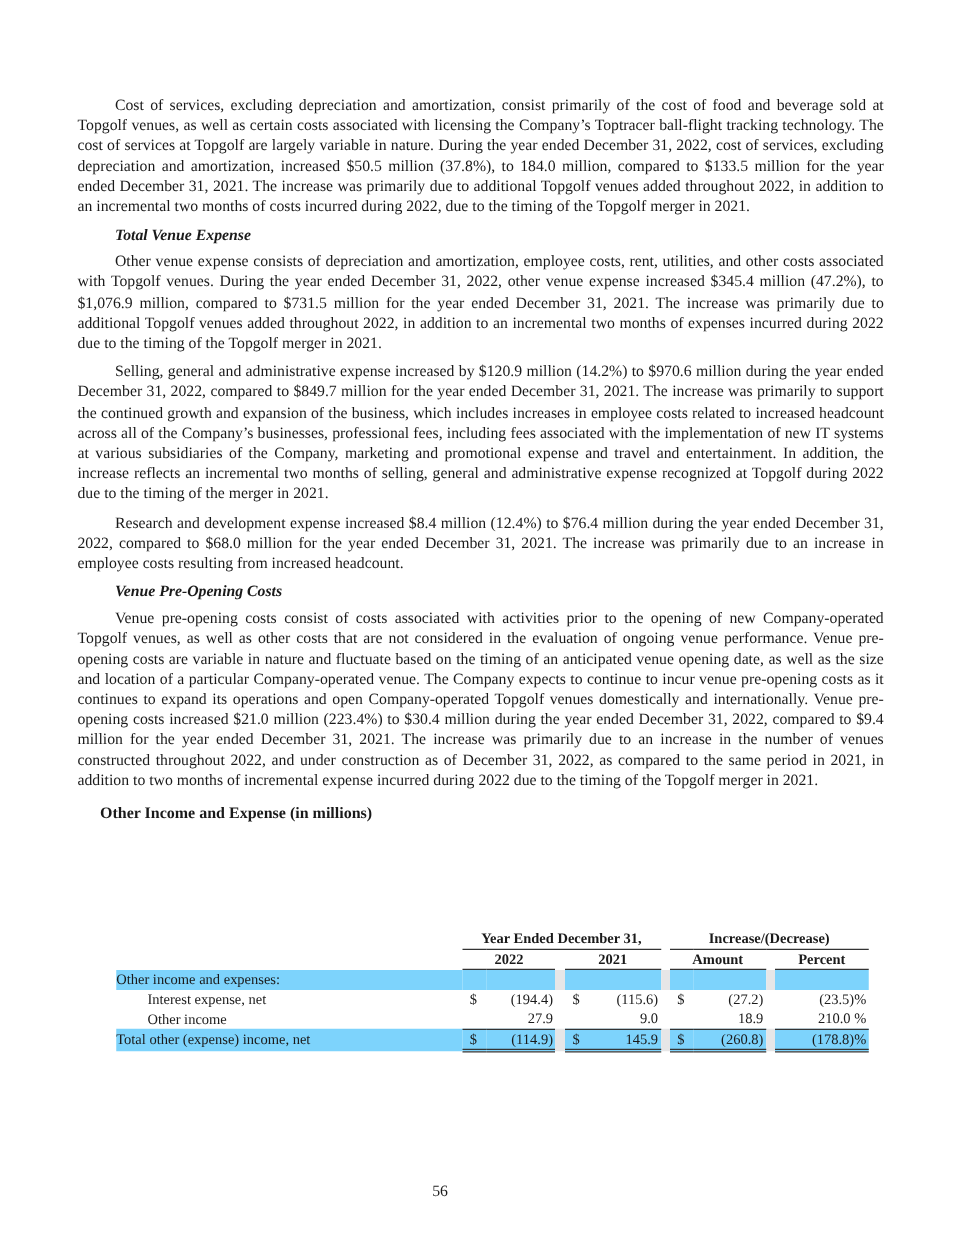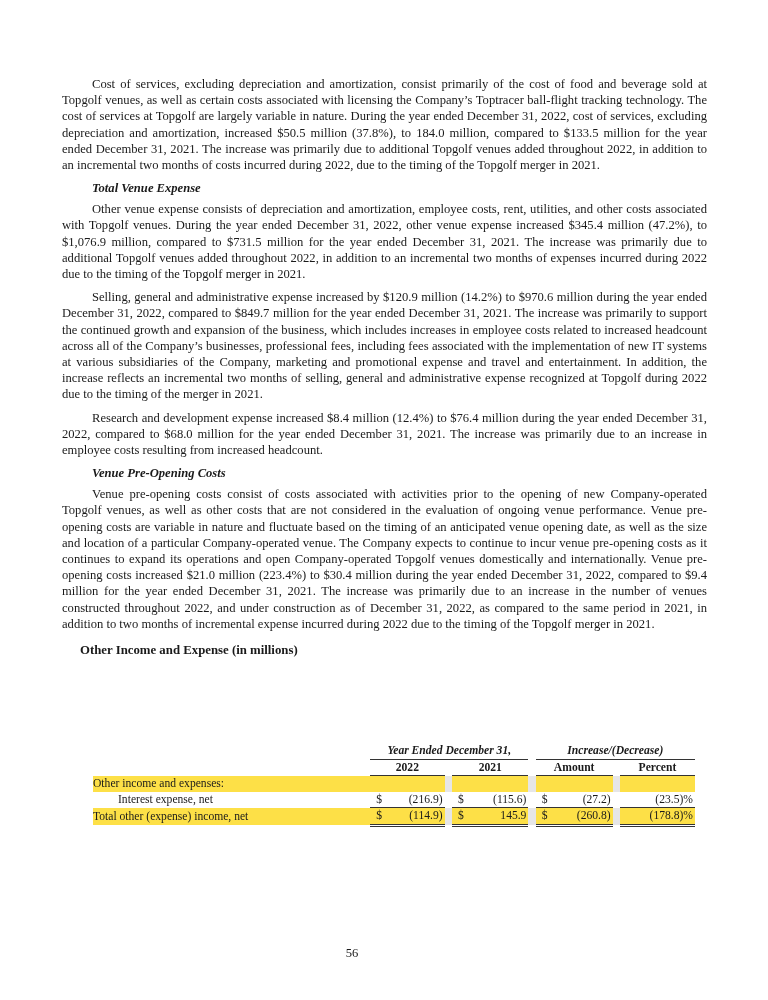--- a/index.html
+++ b/index.html
@@ -52,28 +52,27 @@
     }
     table.fin td {
       padding: 0;
       height: 15.5px;
       white-space: nowrap;
     }
     .hdr-top td.grp {
       font-weight: bold;
       text-align: center;
       border-bottom: 1.5px solid #333;
-      font-style: italic;
     }
     .hdr-sub td.col {
       font-weight: bold;
       text-align: center;
       border-bottom: 1.5px solid #333;
     }
-    .shade td { background: #fde047; }
+    .shade td { background: #7dd3fc; }
     .label-indent { padding-left: 25px !important; }
     .cur { text-align: left; padding-left: 6px !important; width: 14px; }
     .num { text-align: right; padding-right: 2px !important; }
     .gap { width: 8px; background: transparent; }
     .shade td.gap { background: #e6e6e7; }
     .ul-single td.ul { border-bottom: 1px solid #333; }
     .total td.ul {
       border-top: 1px solid #333;
       border-bottom: 3px double #333;
     }
@@ -147,32 +146,45 @@
         <td class="gap"></td>
         <td></td>
         <td></td>
         <td class="gap"></td>
         <td></td>
   </tr>
 
   <tr>
     <td class="label-indent">Interest expense, net</td>
     <td class="cur">$</td>
-    <td class="num">(216.9)</td>
+    <td class="num">(194.4)</td>
     <td class="gap"></td>
     <td class="cur">$</td>
     <td class="num">(115.6)</td>
     <td class="gap"></td>
     <td class="cur">$</td>
     <td class="num">(27.2)</td>
     <td class="gap"></td>
     <td class="num">(23.5)%</td>
   </tr>
 
 
+  <tr class="ul-single">
+    <td class="label-indent">Other income</td>
+    <td class="cur ul"></td>
+    <td class="num ul">27.9</td>
+    <td class="gap"></td>
+    <td class="cur ul"></td>
+    <td class="num ul">9.0</td>
+    <td class="gap"></td>
+    <td class="cur ul"></td>
+    <td class="num ul">18.9</td>
+    <td class="gap"></td>
+    <td class="num ul">210.0 %</td>
+  </tr>
 
   <tr class="shade total">
     <td>Total other (expense) income, net</td>
     <td class="cur ul">$</td>
     <td class="num ul">(114.9)</td>
     <td class="gap"></td>
     <td class="cur ul">$</td>
     <td class="num ul">145.9</td>
     <td class="gap"></td>
     <td class="cur ul">$</td>

